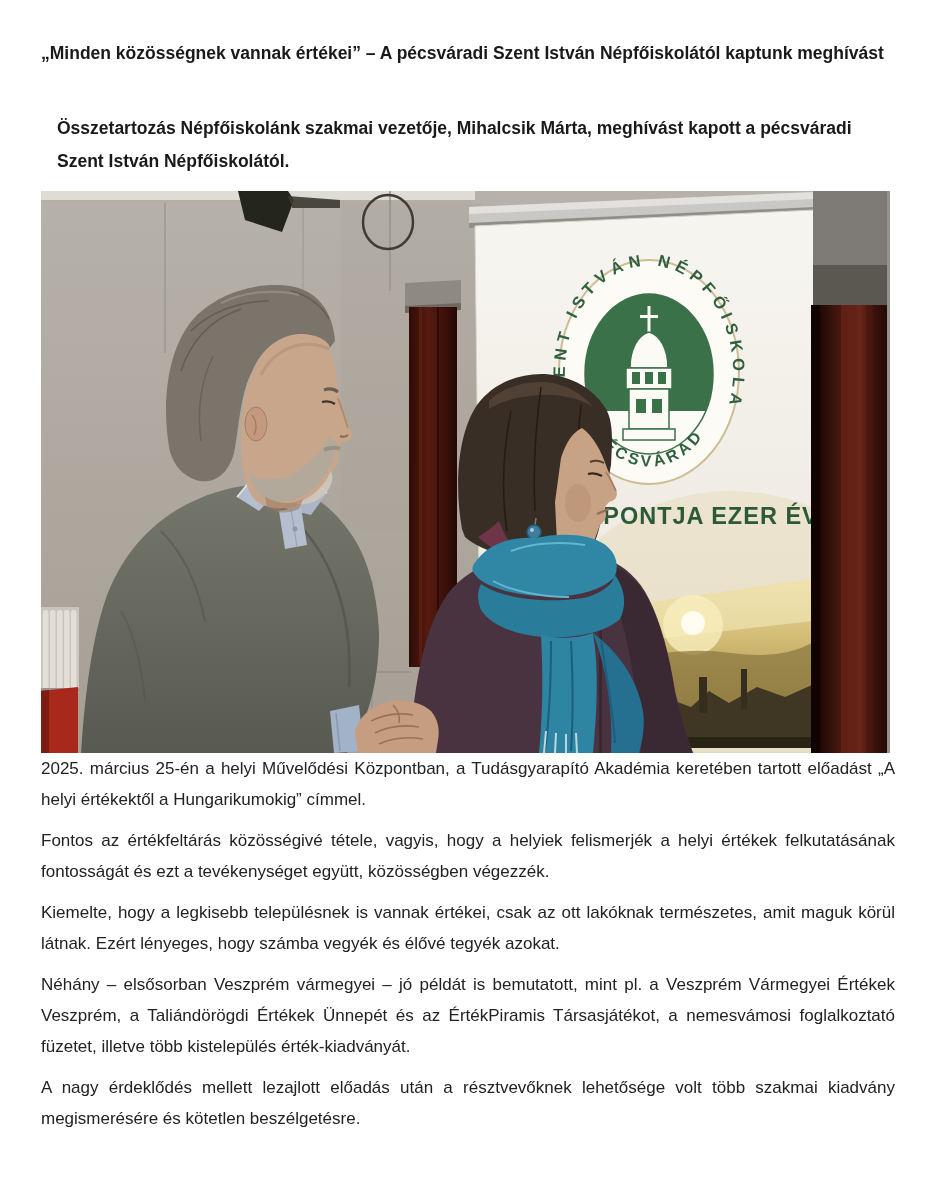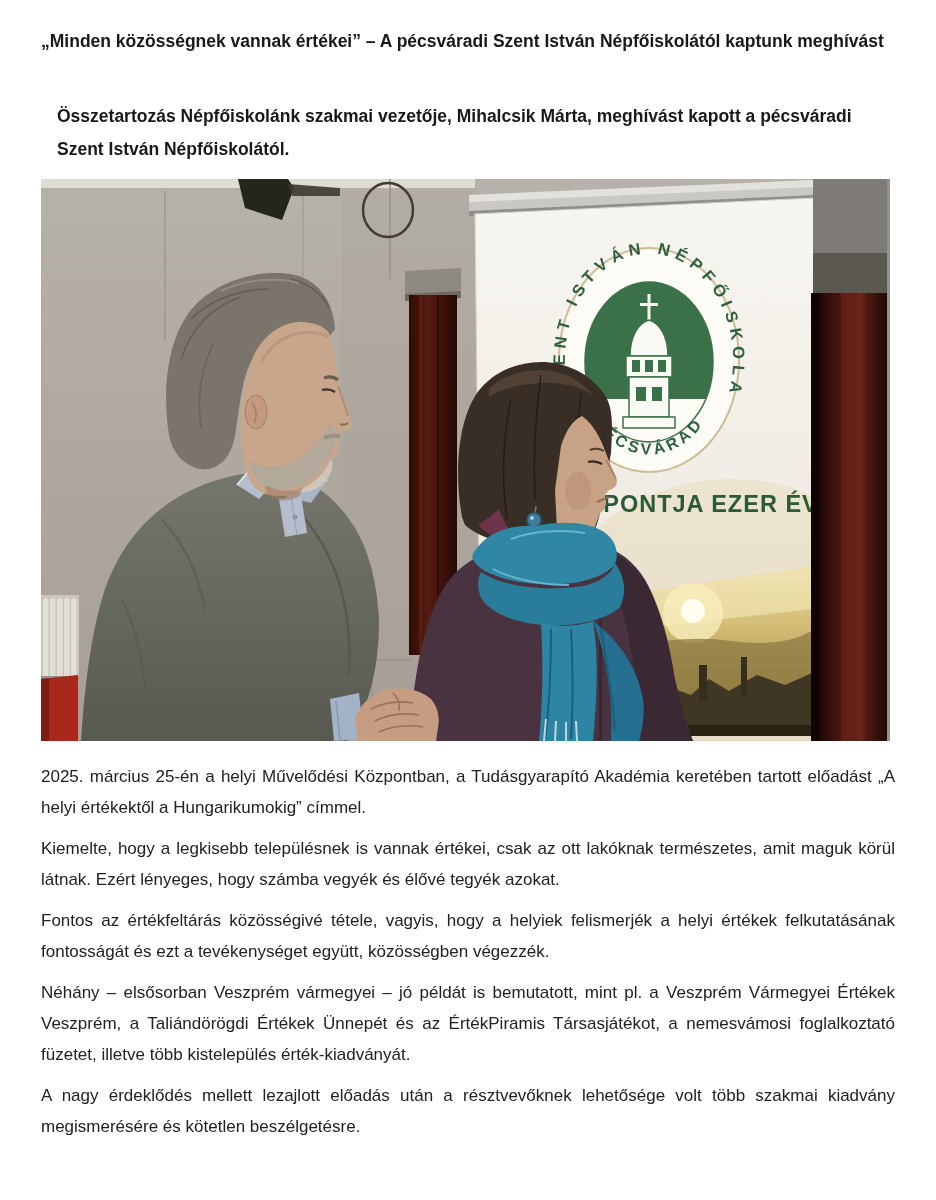--- a/index.html
+++ b/index.html
@@ -6,21 +6,21 @@
   body {
     width: 936px; height: 1200px;
     background: #ffffff;
     font-family: "Liberation Sans", sans-serif;
     color: #1f1f1f;
     overflow: hidden;
     position: relative;
   }
   .page {
     position: absolute;
-    left: 41px; top: 4px;
+    left: 41px; top: 16px;
     width: 854px;
   }
   .title {
     font-size: 17.5px;
     line-height: 33px;
     font-weight: 700;
     margin: 21px 0 0 0;
     color: #191919;
   }
   .lead {
@@ -29,21 +29,21 @@
     font-weight: 700;
     margin: 42px 0 0 16px;
     color: #191919;
   }
   figure.photo {
     margin: 13px 0 0 0;
     width: 849px; height: 562px;
     padding: 0;
   }
   figure.photo svg { display:block; }
-  .bodytext { margin-top: 20px; }
+  .bodytext { }
   .bodytext p {
     font-size: 17px;
     line-height: 31px;
     text-align: justify;
     margin: 0 0 10px 0;
     color: #222222;
   }
   .logo-arc-text { font-size: 16.5px; font-weight: 700; letter-spacing: 5.5px; fill: #2f6040; }
   .logo-bottom-text { font-size: 16px; font-weight: 700; letter-spacing: 3.5px; fill: #2f6040; }
   .banner-slogan { font-size: 23.5px; font-weight: 700; letter-spacing: 1px; fill: #2c5a38; }
@@ -280,19 +280,19 @@
           <path d="M334,542 Q354,532 378,536" stroke="#9b7257" stroke-width="1.7" fill="none"></path>
           <path d="M338,553 Q358,544 382,548" stroke="#9b7257" stroke-width="1.7" fill="none"></path>
           <path d="M352,514 Q360,522 358,532" stroke="#9b7257" stroke-width="1.5" fill="none"></path>
         </g>
       </g>
     </svg>
   </figure>
 
   <div class="bodytext">
     <p>2025. március 25-én a helyi Művelődési Központban, a Tudásgyarapító Akadémia keretében tartott előadást „A helyi értékektől a Hungarikumokig” címmel.</p>
+    <p>Fontos az értékfeltárás közösségivé tétele, vagyis, hogy a helyiek felismerjék a helyi értékek felkutatásának fontosságát és ezt a tevékenységet együtt, közösségben végezzék.</p>
     <p>Kiemelte, hogy a legkisebb településnek is vannak értékei, csak az ott lakóknak természetes, amit maguk körül látnak. Ezért lényeges, hogy számba vegyék és élővé tegyék azokat.</p>
-    <p>Fontos az értékfeltárás közösségivé tétele, vagyis, hogy a helyiek felismerjék a helyi értékek felkutatásának fontosságát és ezt a tevékenységet együtt, közösségben végezzék.</p>
     <p>Néhány – elsősorban Veszprém vármegyei – jó példát is bemutatott, mint pl. a Veszprém Vármegyei Értékek Veszprém, a Taliándörögdi Értékek Ünnepét és az ÉrtékPiramis Társasjátékot, a nemesvámosi foglalkoztató füzetet, illetve több kistelepülés érték-kiadványát.</p>
     <p>A nagy érdeklődés mellett lezajlott előadás után a résztvevőknek lehetősége volt több szakmai kiadvány megismerésére és kötetlen beszélgetésre.</p>
   </div>
 
 </div>
 
 </body></html>

